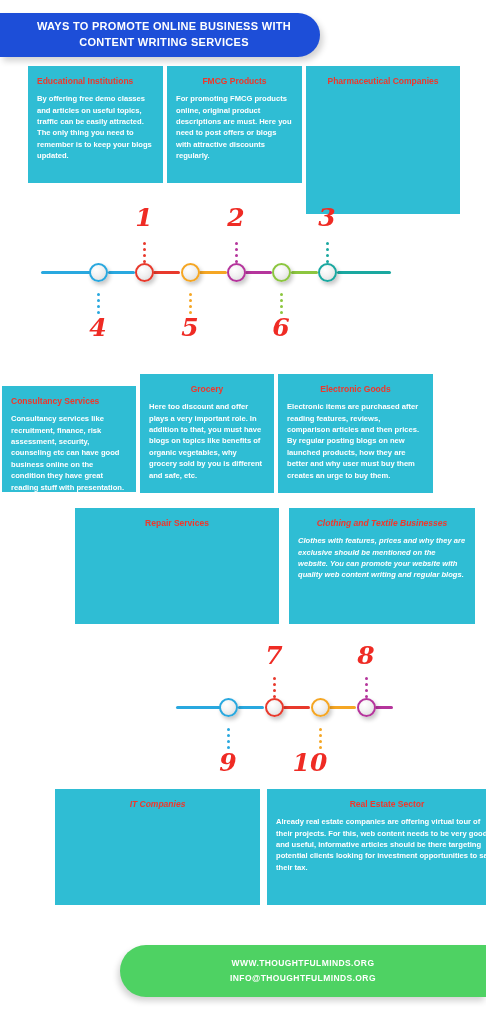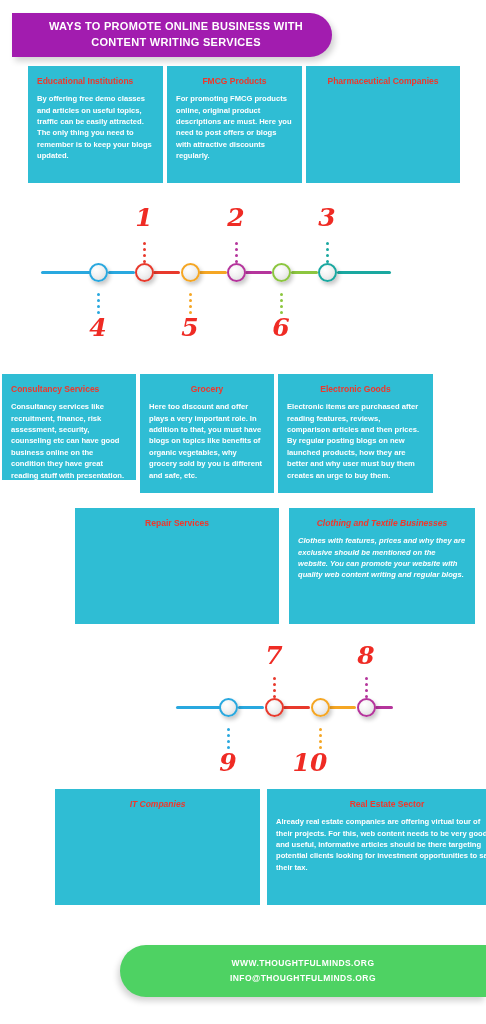--- a/index.html
+++ b/index.html
@@ -11,25 +11,25 @@
     width: 486px;
     height: 1024px;
     position: relative;
     font-family: "Liberation Sans", sans-serif;
     overflow: hidden;
   }
 
   
   .header-banner {
     position: absolute;
-    left: 12px;
+    left: 0;
     top: 13px;
     width: 320px;
     height: 44px;
-    background: #a21caf;
+    background: #1d4ed8;
     border-radius: 0 22px 22px 0;
     box-shadow: 3px 4px 6px rgba(0,0,0,0.18);
     display: flex;
     align-items: center;
     justify-content: center;
   }
   .header-title {
     color: #ffffff;
     font-size: 11px;
     font-weight: bold;
@@ -60,24 +60,24 @@
   .card-body {
     color: #ffffff;
     font-size: 7.6px;
     font-weight: bold;
     line-height: 1.5;
   }
 
   
   .row1-c1 { left: 28px;  top: 66px;  width: 135px; height: 117px; }
   .row1-c2 { left: 167px; top: 66px;  width: 135px; height: 117px; }
-  .row1-c3 { left: 306px; top: 66px;  width: 154px; height: 117px; }
-
-  
-  .row2-c1 { left: 2px;   top: 374px; width: 134px; height: 106px; }
+  .row1-c3 { left: 306px; top: 66px;  width: 154px; height: 148px; }
+
+  
+  .row2-c1 { left: 2px;   top: 386px; width: 134px; height: 106px; }
   .row2-c2 { left: 140px; top: 374px; width: 134px; height: 119px; }
   .row2-c3 { left: 278px; top: 374px; width: 155px; height: 119px; }
 
   
   .row3-c1 { left: 75px;  top: 508px; width: 204px; height: 116px; }
   .row3-c2 { left: 289px; top: 508px; width: 186px; height: 116px; font-style: italic; }
 
   
   .row4-c1 { left: 55px;  top: 789px; width: 205px; height: 116px; font-style: italic; }
   .row4-c2 { left: 267px; top: 789px; width: 240px; height: 116px; }

